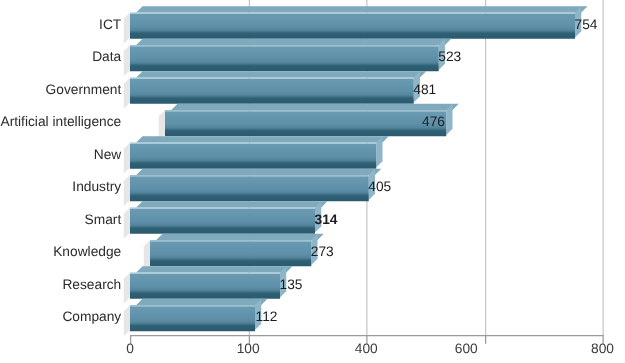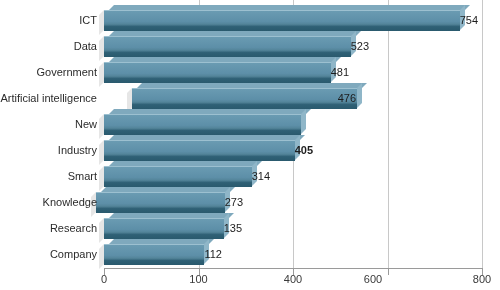--- a/index.html
+++ b/index.html
@@ -144,37 +144,37 @@
         <div class="bar-value" style="width: 225px;">476</div>
       </div>
       <div class="catlabel" style="top: 92.15px;">Artificial intelligence</div>
       <div class="barwrap" style="left: 104px; top: 109.2px; width: 197px; height: 25px;">
         <div class="bar-top" style="width: 197px; left: 5px;"></div>
         <div class="bar-side" style="left: 197px; top: 5px;"></div>
         <div class="bar-left"></div>
         <div class="bar-front" style="width: 197px;"></div>
       </div>
       <div class="catlabel" style="top: 118.2px;">New</div>
-      <div class="barwrap" style="left: 104px; top: 135.25px; width: 191px; height: 25px; font-weight: bold;">
+      <div class="barwrap" style="left: 104px; top: 135.25px; width: 191px; height: 25px;">
         <div class="bar-top" style="width: 191px; left: 5px;"></div>
         <div class="bar-side" style="left: 191px; top: 5px;"></div>
         <div class="bar-left"></div>
         <div class="bar-front" style="width: 191px;"></div>
         <div class="bar-value" style="width: 191px;">405</div>
       </div>
       <div class="catlabel" style="top: 144.25px;">Industry</div>
       <div class="barwrap" style="left: 104px; top: 161.3px; width: 148px; height: 25px;">
         <div class="bar-top" style="width: 148px; left: 5px;"></div>
         <div class="bar-side" style="left: 148px; top: 5px;"></div>
         <div class="bar-left"></div>
         <div class="bar-front" style="width: 148px;"></div>
-        <div class="bar-value" style="width: 128px;">314</div>
+        <div class="bar-value" style="width: 128px; font-weight: bold;">314</div>
       </div>
       <div class="catlabel" style="top: 170.3px;">Smart</div>
-      <div class="barwrap" style="left: 96px; top: 187.35px; width: 129px; height: 25px;">
+      <div class="barwrap" style="left: 120px; top: 187.35px; width: 129px; height: 25px;">
         <div class="bar-top" style="width: 129px; left: 5px;"></div>
         <div class="bar-side" style="left: 129px; top: 5px;"></div>
         <div class="bar-left"></div>
         <div class="bar-front" style="width: 129px;"></div>
         <div class="bar-value" style="width: 129px;">273</div>
       </div>
       <div class="catlabel" style="top: 196.35px;">Knowledge</div>
       <div class="barwrap" style="left: 104px; top: 213.4px; width: 120px; height: 25px;">
         <div class="bar-top" style="width: 120px; left: 5px;"></div>
         <div class="bar-side" style="left: 120px; top: 5px;"></div>

